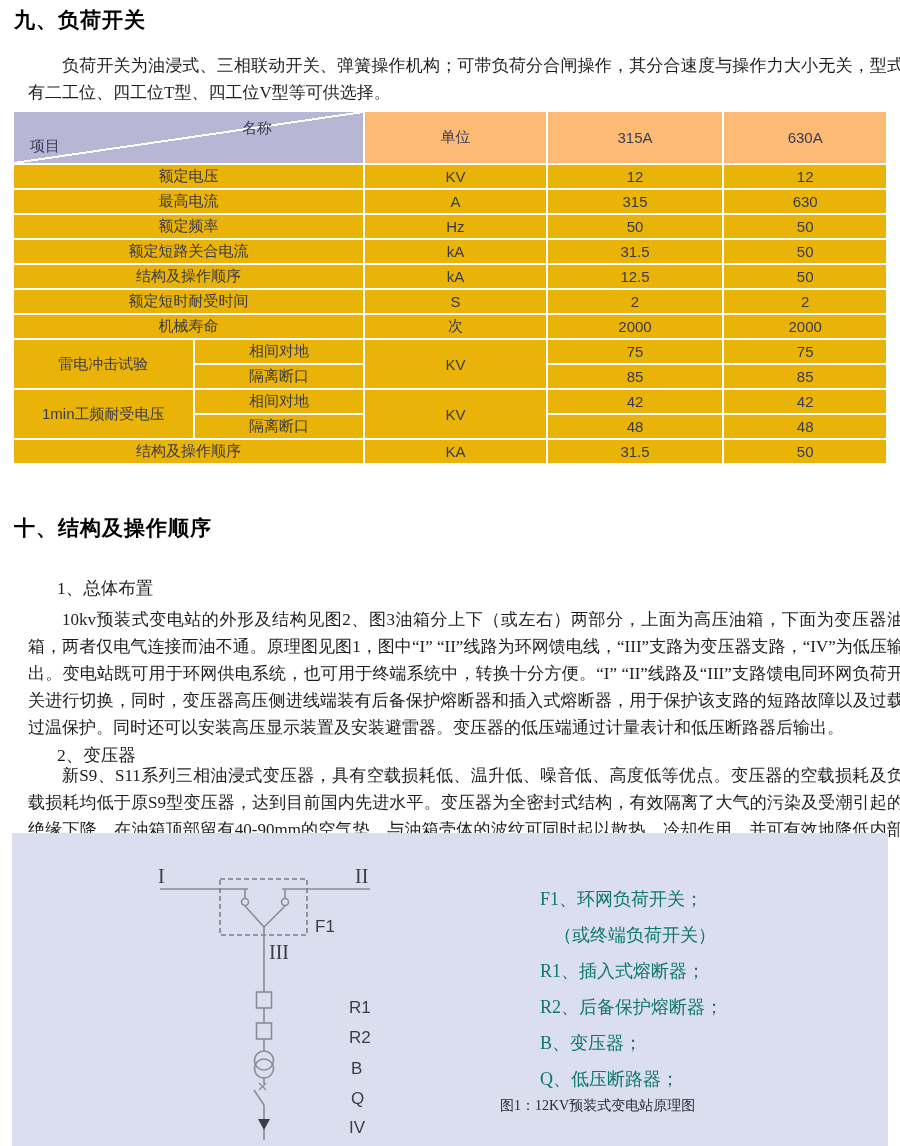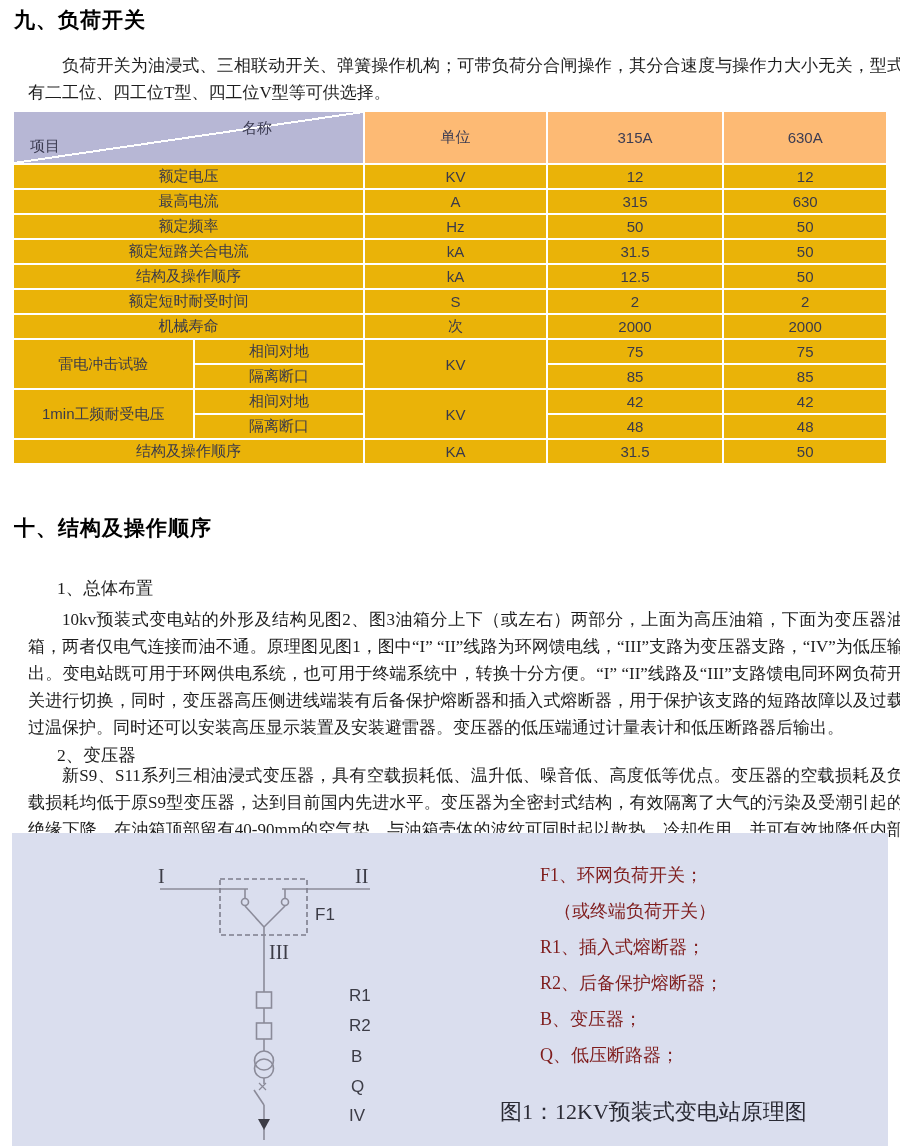--- a/index.html
+++ b/index.html
@@ -22,23 +22,23 @@
       #b7b7d5 calc(50% - 1px), #ffffff calc(50% - 1px),
       #ffffff calc(50% + 1px), #b7b7d5 calc(50% + 1px)) !important;}
   .c-tr{position:absolute;top:7px;left:228px;font-size:15px;}
   .c-bl{position:absolute;bottom:7px;left:16px;font-size:15px;}
   td.lft{text-align:left;padding-left:14px;}
 
   
   .diagram{position:absolute;left:12px;top:833px;width:876px;height:313px;background:#dadeee;}
   .diagram .lab{position:absolute;color:#3c3c46;}
   .ser{font-family:"Liberation Serif", serif;font-size:20px;}
-  .san{font-family:"Liberation Sans", sans-serif;font-size:17px;color:#3f3f49;}
-  .legend-item{position:absolute;left:528px;font-size:18px;color:#7f1d1d;white-space:nowrap;}
-  .caption{position:absolute;left:488px;top:264px;font-size:22px;color:#2a2a34;white-space:nowrap;font-family:Liberation Serif, serif;}
+  .san{font-family:"Liberation Sans", sans-serif;font-size:17px;color:#3f3f49;margin-top:12px;}
+  .legend-item{position:absolute;left:528px;font-size:18px;color:#0f766e;white-space:nowrap;margin-top:24px;}
+  .caption{position:absolute;left:488px;top:264px;font-size:14px;color:#2a2a34;white-space:nowrap;font-family:Liberation Serif, serif;}
   svg{position:absolute;left:0;top:0;}
 </style>
 </head>
 <body>
 
 <div class="page">
 
   <h1 class="sec-title" style="top:6px">九、负荷开关</h1>
   <p class="body-para" style="top:36px">负荷开关为油浸式、三相联动开关、弹簧操作机构；可带负荷分合闸操作，其分合速度与操作力大小无关，型式有二工位、四工位T型、四工位V型等可供选择。</p>
 

